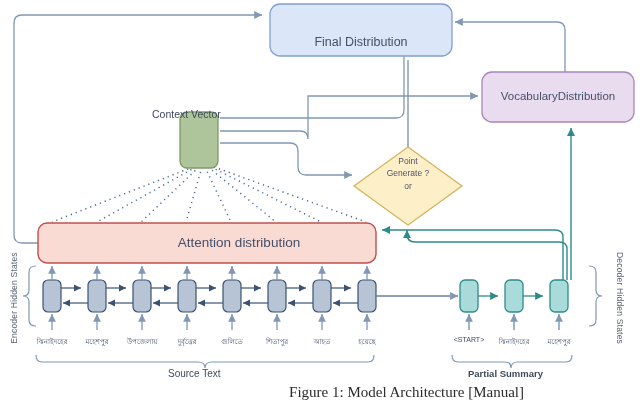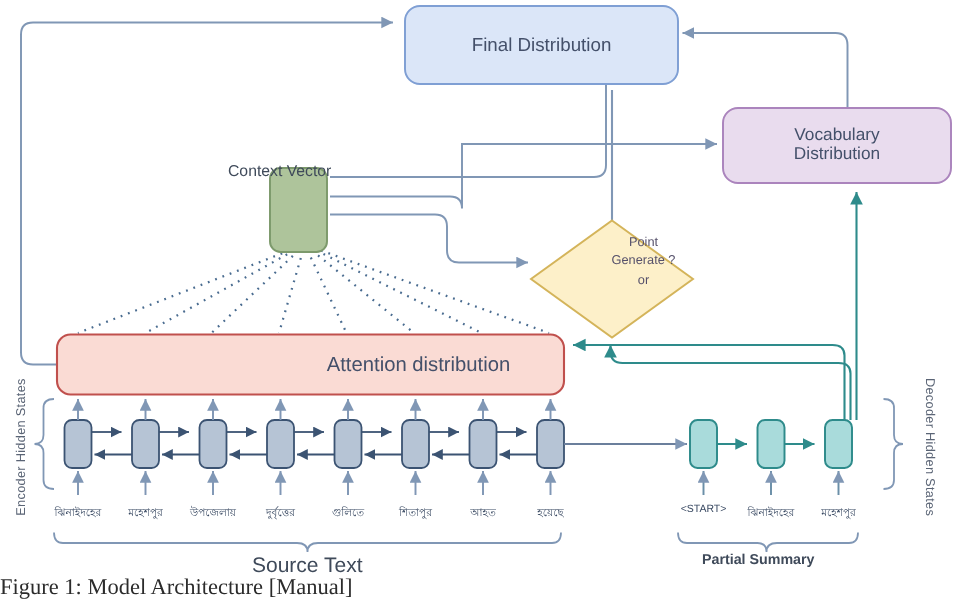--- a/index.html
+++ b/index.html
@@ -7,21 +7,21 @@
   #stage{position:relative;width:640px;height:401px;overflow:hidden;background:#fff;}
   #svgroot{position:absolute;left:0;top:0;width:640px;height:401px;}
   .lbl{position:absolute;color:#3f4a5a;font-family:"Liberation Sans",sans-serif;white-space:nowrap;}
   .boxtext{position:absolute;display:flex;align-items:center;justify-content:center;
            text-align:center;color:#44506a;font-family:"Liberation Sans",sans-serif;
            pointer-events:none;line-height:1.15;}
   .vert-lbl{position:absolute;color:#5a6475;font-size:8.5px;letter-spacing:.2px;
             font-family:"Liberation Sans",sans-serif;white-space:nowrap;}
   .tok{position:absolute;font-size:7px;color:#3a4a63;text-align:center;
        font-family:"Liberation Sans",sans-serif;white-space:nowrap;}
-  .caption{position:absolute;left:0;top:384px;width:524px;text-align:left;
+  .caption{position:absolute;left:0;top:384px;width:524px;text-align:right;
            font-size:15px;color:#2b2b2b;font-family:"Liberation Serif",serif;
            overflow:hidden;height:17px;}
   .diamond-txt{position:absolute;width:96px;text-align:center;font-size:8.5px;
                color:#55506a;line-height:1.45;font-family:"Liberation Sans",sans-serif;}
 </style>
 </head>
 <body>
 
 <div id="stage">
 
@@ -189,42 +189,42 @@
 
     <g>
       <path d="M36,355 Q36,362 42,362 L198,362 Q205,362 205,368 Q205,362 212,362 L368,362 Q374,362 374,355" fill="none" stroke="#8097b5" stroke-width="1.2"></path>
     </g>
 
     <g>
       <path d="M452,355 Q452,362 458,362 L505,362 Q511,362 511,368 Q511,362 518,362 L566,362 Q572,362 572,355" fill="none" stroke="#8097b5" stroke-width="1.2"></path>
     </g>
   </svg>
 
-  <div class="boxtext" style="left:270px;top:4px;width:182px;height:52px;font-size:12.5px;">Final Distribution</div>
-
-  <div class="boxtext" style="left:482px;top:72px;width:152px;height:50px;font-size:11.5px;flex-direction:column;">
+  <div class="boxtext" style="left:270px;top:16px;width:182px;height:52px;font-size:12.5px;">Final Distribution</div>
+
+  <div class="boxtext" style="left:482px;top:72px;width:152px;height:50px;font-size:11.5px;flex-direction:row;">
     <span>Vocabulary</span>
     <span>Distribution</span>
   </div>
 
   <div class="lbl" style="left:152px;top:90px;font-size:10.5px;margin-top:18px;">Context Vector</div>
 
-  <div class="boxtext" style="left:38px;top:223px;width:402px;height:40px;font-size:13.5px;padding-left:40px;">Attention distribution</div>
-
-  <div class="diamond-txt" style="left:381px;top:155px;">
+  <div class="boxtext" style="left:38px;top:223px;width:402px;height:40px;font-size:13.5px;">Attention distribution</div>
+
+  <div class="diamond-txt" style="left:360px;top:155px;">
     <div>Point</div>
     <div>Generate ?</div>
     <div>or</div>
   </div>
 
   <div class="vert-lbl" style="left:-32px;top:293px;transform:rotate(-90deg);transform-origin:center;">Encoder Hidden States</div>
 
   <div class="vert-lbl" style="left:574px;top:293px;transform:rotate(90deg);transform-origin:center;">Decoder Hidden States</div>
 
-  <div class="lbl" style="left:168px;top:368px;font-size:14px;">Source Text</div>
+  <div class="lbl" style="left:168px;top:368px;font-size:10px;">Source Text</div>
 
   <div class="lbl" style="left:468px;top:368px;font-size:9.5px;font-weight:bold;">Partial Summary</div>
 
   <div class="tok" style="left:22px;top:336px;width:60px;">ঝিনাইদহের</div>
   <div class="tok" style="left:67px;top:336px;width:60px;">মহেশপুর</div>
   <div class="tok" style="left:112px;top:336px;width:60px;">উপজেলায়</div>
   <div class="tok" style="left:157px;top:336px;width:60px;">দুর্বৃত্তের</div>
   <div class="tok" style="left:202px;top:336px;width:60px;">গুলিতে</div>
   <div class="tok" style="left:247px;top:336px;width:60px;">শিতাপুর</div>
   <div class="tok" style="left:292px;top:336px;width:60px;">আহত</div>

